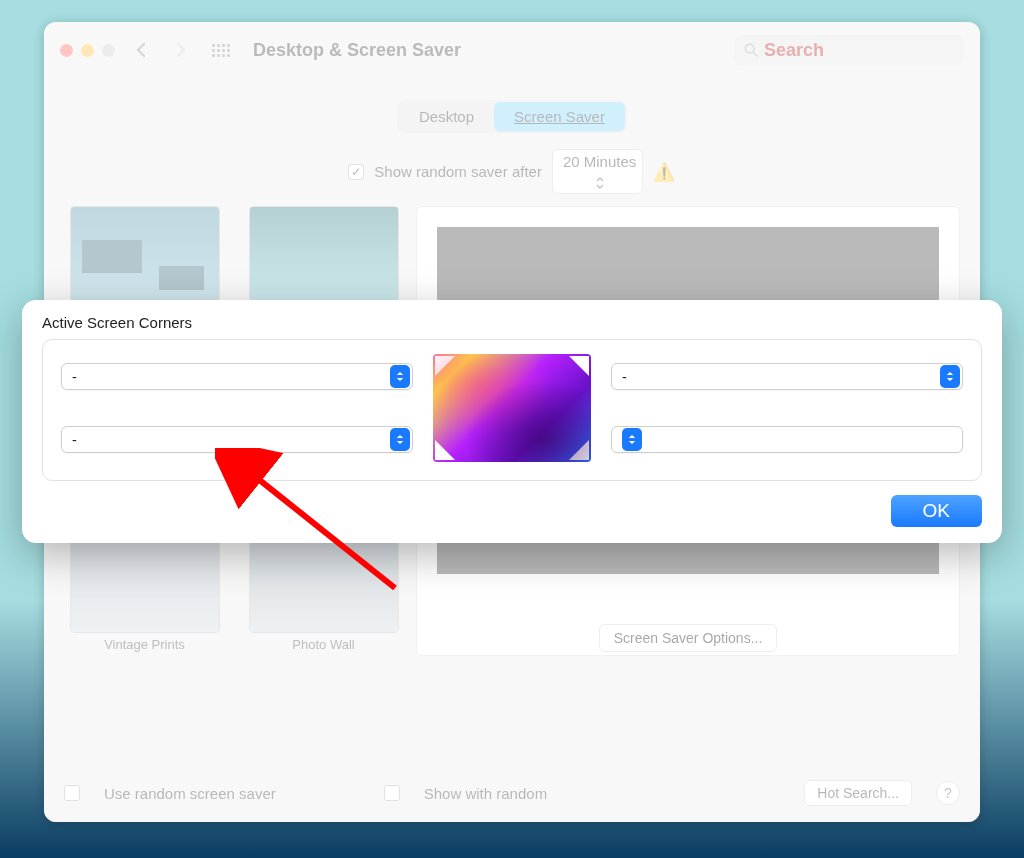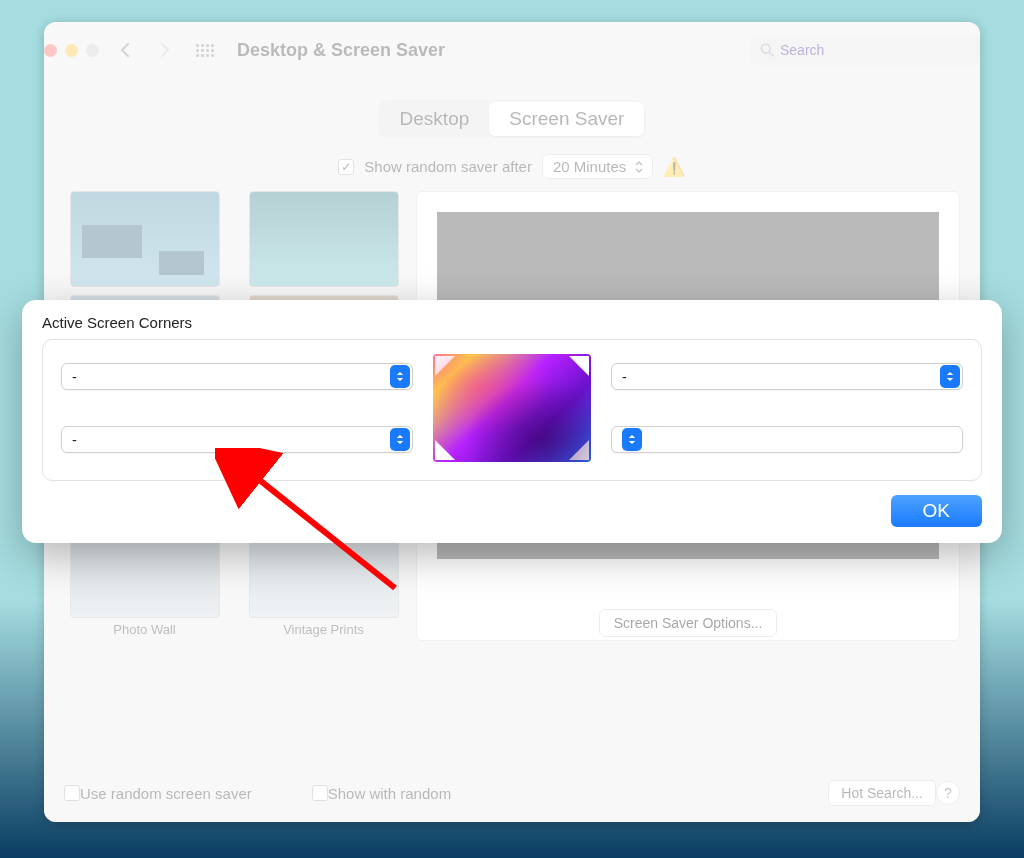--- a/index.html
+++ b/index.html
@@ -29,21 +29,21 @@
   inset: 0;
   background: rgba(255,255,255,0.65);
   pointer-events: none;
   z-index: 2;
 }
 
 .titlebar {
   height: 56px;
   display: flex;
   align-items: center;
-  padding: 0 0;
+  padding: 0 16px;
   gap: 12px;
 }
 .traffic { display: flex; gap: 8px; }
 .traffic-dot { width: 13px; height: 13px; border-radius: 50%; }
 .dot-close { background: #ff5f57; }
 .dot-min { background: #febc2e; }
 .dot-max { background: #c8c8c8; }
 
 .nav-btn {
   width: 28px; height: 28px; display: flex; align-items: center; justify-content: center;
@@ -62,48 +62,49 @@
 
 .search-wrap {
   margin-left: auto;
   width: 230px; height: 30px;
   background: #e2e2e2;
   border-radius: 7px;
   display: flex; align-items: center; gap: 6px;
   padding: 0 10px;
   color: #8a8a8a;
 }
-.search-wrap .ph { font-size: 14px; color: #4c1d95; }
+.search-wrap .ph { font-size: 18px; color: #b91c1c; font-weight: bold; }
 
 .seg {
   margin: 22px auto 0;
   width: fit-content;
   display: flex;
   background: #e0e0e0;
   border-radius: 8px;
   padding: 2px;
 }
 .seg-item {
   padding: 6px 20px;
-  font-size: 19px;
+  font-size: 15px;
   color: #333;
   border-radius: 6px;
 }
-.seg-item.active { background: #ffffff; box-shadow: 0 1px 2px rgba(0,0,0,0.1); }
+.seg-item.active { background: #7dd3fc; box-shadow: 0 1px 2px rgba(0,0,0,0.1); text-decoration: underline; }
 
 .row-show {
   display: flex; align-items: center; justify-content: center; gap: 10px;
   margin-top: 16px;
   font-size: 15px; color: #333;
 }
 .chk { width: 16px; height: 16px; border: 1px solid #aaa; border-radius: 3px; display: flex; align-items: center; justify-content: center; font-size: 12px; color: #333; background: #fff; }
 .popup-min {
   display: flex; align-items: center; gap: 6px;
   background: #fff; border: 1px solid #ccc; border-radius: 6px;
   padding: 3px 6px 3px 10px;
+  flex-direction: column;
 }
 .stepper-ic { width: 14px; height: 14px; }
 .warn { font-size: 18px; }
 
 .content {
   display: flex; gap: 12px;
   padding: 12px 20px 0;
 }
 .ss-list {
   width: 340px;
@@ -149,21 +150,21 @@
   padding: 5px 14px;
   font-size: 14px;
   position: relative;
   z-index: 1;
 }
 
 .bottom-row {
   position: absolute;
   left: 20px; right: 20px;
   bottom: 16px;
-  display: flex; align-items: center; gap: 0;
+  display: flex; align-items: center; gap: 24px;
   font-size: 15px; color: #333; text-align: right;
 }
 .chk-empty { width: 16px; height: 16px; border: 1px solid #aaa; border-radius: 3px; background: #fff; }
 .spacer { flex: 1; }
 .btn-small {
   background: #fff; border: 1px solid #ccc; border-radius: 6px;
   padding: 4px 12px; font-size: 14px;
 }
 .help {
   width: 24px; height: 24px; border-radius: 50%;
@@ -347,26 +348,26 @@
         </div>
       <div class="ss-item">
           <div class="ss-thumb th-c"></div>
           <div class="ss-label">Photo Mobile</div>
         </div>
       <div class="ss-item">
           <div class="ss-thumb th-d"></div>
           <div class="ss-label">Holiday Mobile</div>
         </div>
       <div class="ss-item">
+          <div class="ss-thumb th-f"></div>
+          <div class="ss-label">Vintage Prints</div>
+        </div>
+      <div class="ss-item">
           <div class="ss-thumb th-e"></div>
           <div class="ss-label">Photo Wall</div>
-        </div>
-      <div class="ss-item">
-          <div class="ss-thumb th-f"></div>
-          <div class="ss-label">Vintage Prints</div>
         </div>
     </div>
     <div style="flex:1; display:flex; flex-direction:column; gap:12px;">
       <div class="preview">
         <div class="preview-inner">
           <svg width="78" height="78" viewBox="0 0 100 100">
               <path fill="#868686" d="M70 52c0-11 9-16 9-16-5-7-13-8-16-8-7-1-13 4-17 4s-9-4-15-4c-8 0-15 5-19 12-8 14-2 35 6 46 4 6 9 12 15 12s8-4 16-4 10 4 16 4 11-6 15-12c5-7 7-14 7-14s-17-6-17-20zM60 20c3-4 5-9 5-15-5 0-11 3-14 7-3 3-6 9-5 14 5 1 11-3 14-6z"></path>
             </svg>
         </div>
       </div>

